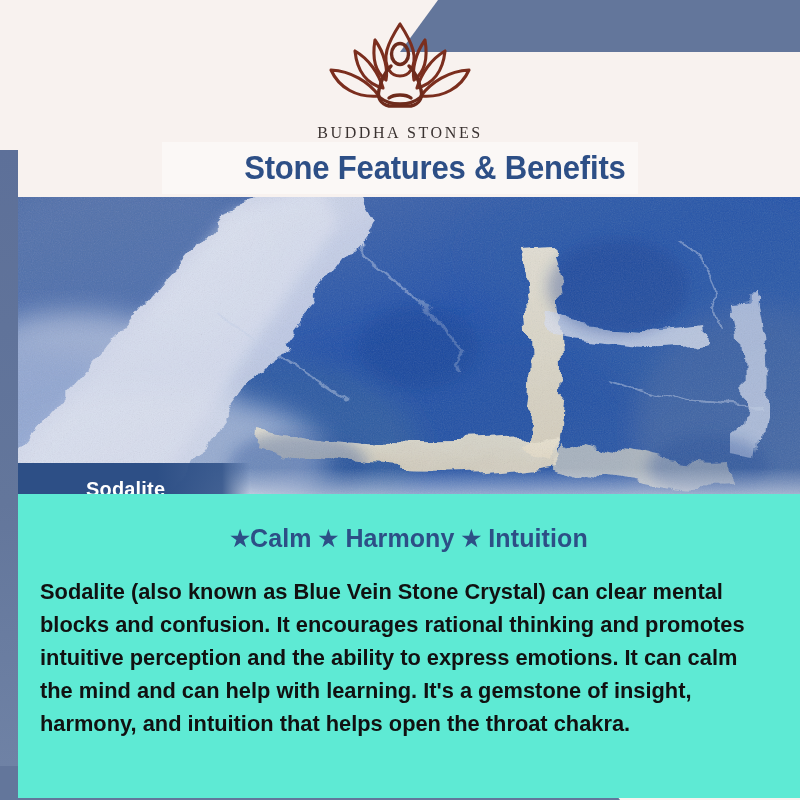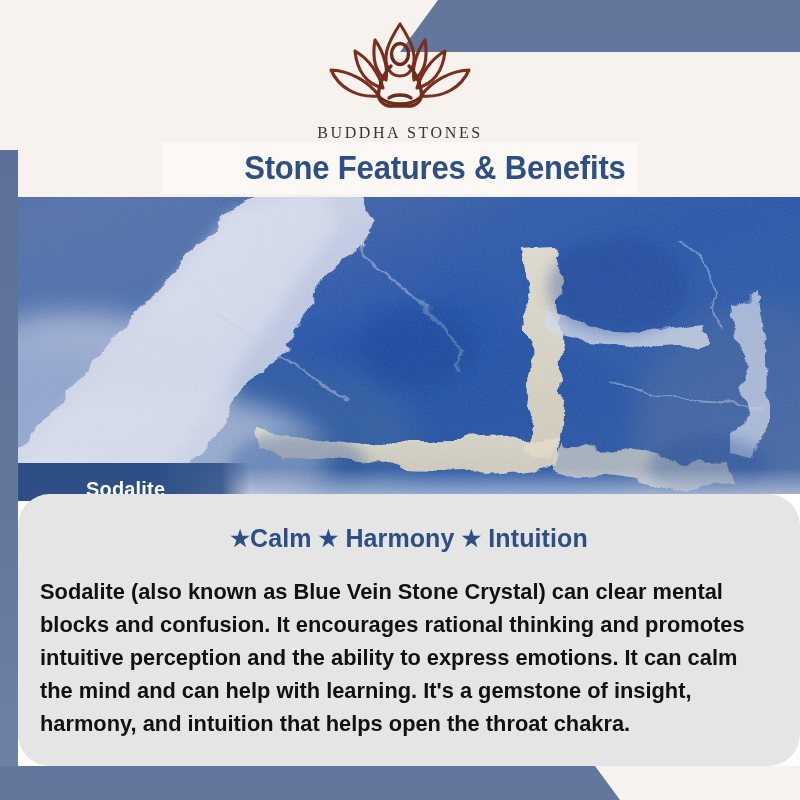--- a/index.html
+++ b/index.html
@@ -155,23 +155,22 @@
     letter-spacing: 0.2px;
     transform: scaleX(0.95);
   }
 
   
   .content {
     position: absolute;
     left: 18px;
     top: 494px;
     width: 782px;
-    height: 272px;
-    background: #e5e5e5;
-    border-radius: 32px;
+    height: 304px;
+    background: #5eead4;
   }
   .benefits {
     margin-top: 30px;
     text-align: center;
     font-family: "Liberation Sans Narrow", "Liberation Sans", sans-serif;
     font-weight: bold;
     font-size: 25px;
     color: #2d4f86;
     letter-spacing: 0.1px;
     white-space: nowrap;

